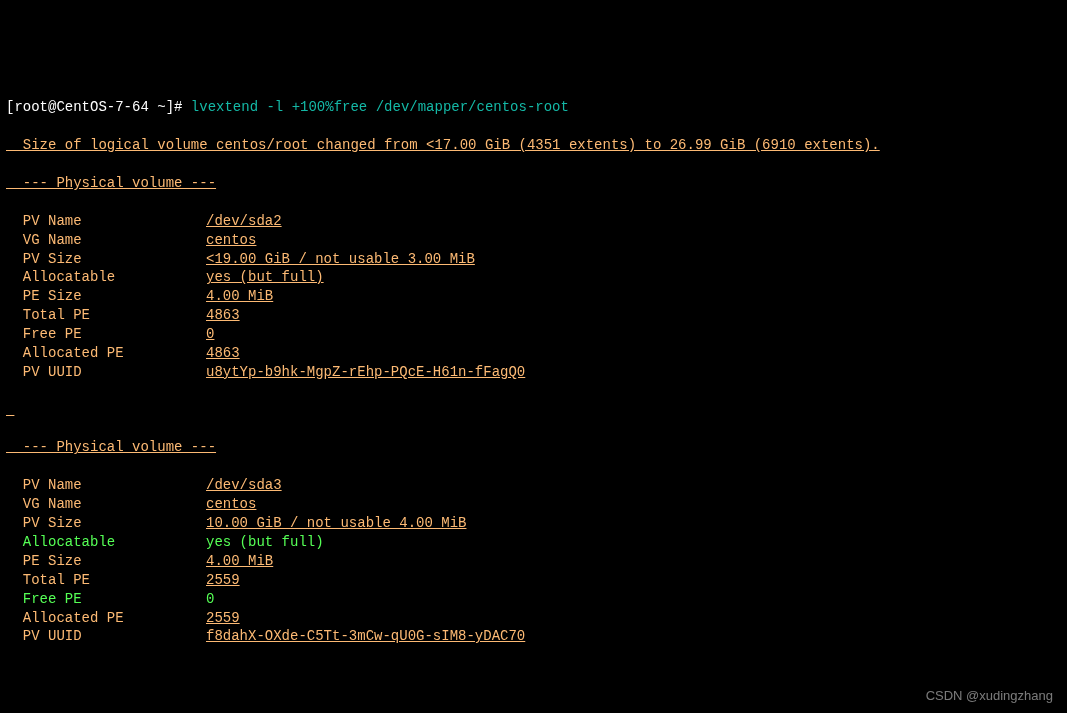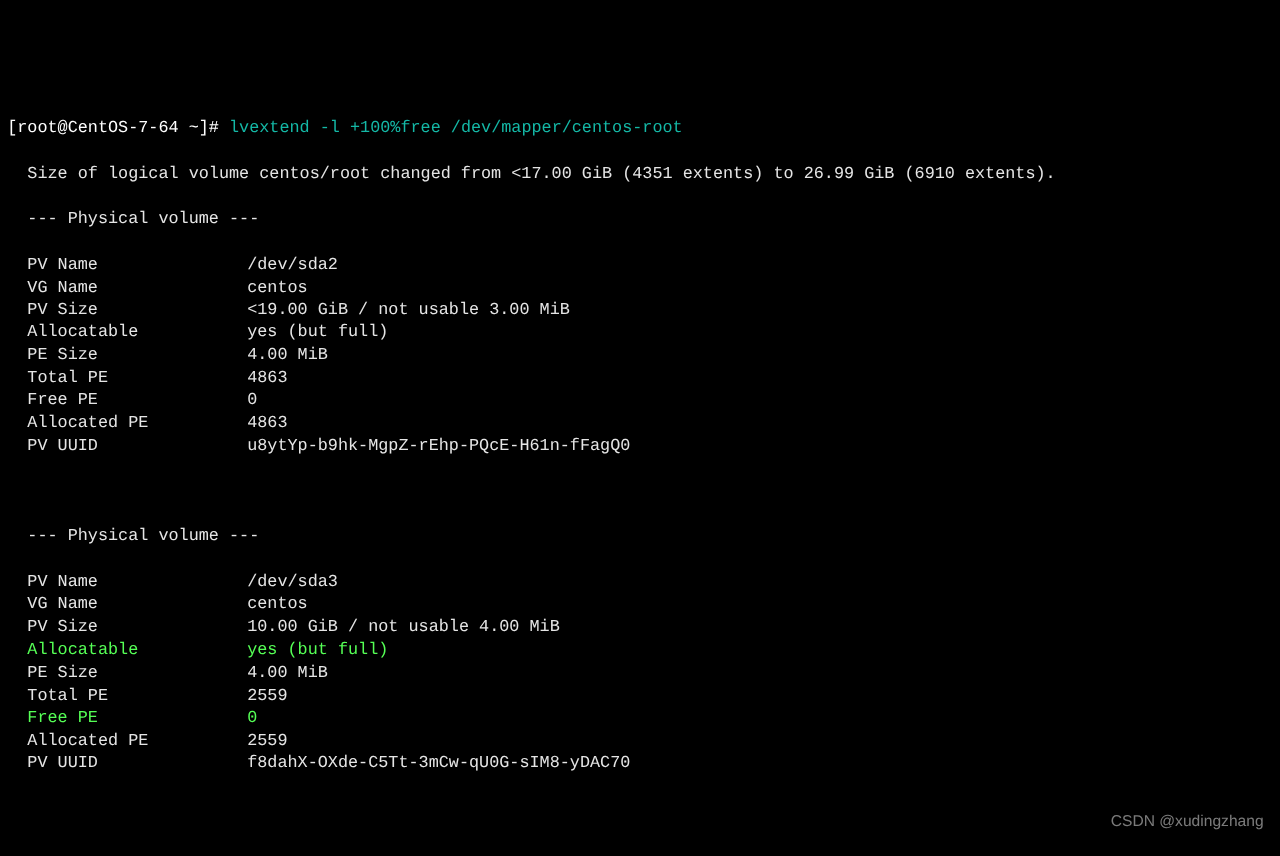--- a/index.html
+++ b/index.html
@@ -13,25 +13,25 @@
     width: 1067px;
     height: 713px;
     overflow: hidden;
     position: relative;
     white-space: pre;
   }
   .line { display: block; }
   .prompt-bracket { color: #fff; margin-top: 28px; }
   .cmd { color: #14b8a6; }
   .green { color: #55ff55; }
-  .white { color: #e5e5e5; }
+  .white { color: #fdba74; text-decoration: underline; }
   .watermark {
     position: absolute;
     right: 14px;
-    bottom: 20px;
+    bottom: 8px;
     color: #ccc;
     opacity: 0.6;
     font-family: Arial, sans-serif;
     font-size: 13px;
   }
   .kv-label { display: inline-block; width: 200px; }
 </style>
 </head>
 <body>
 

